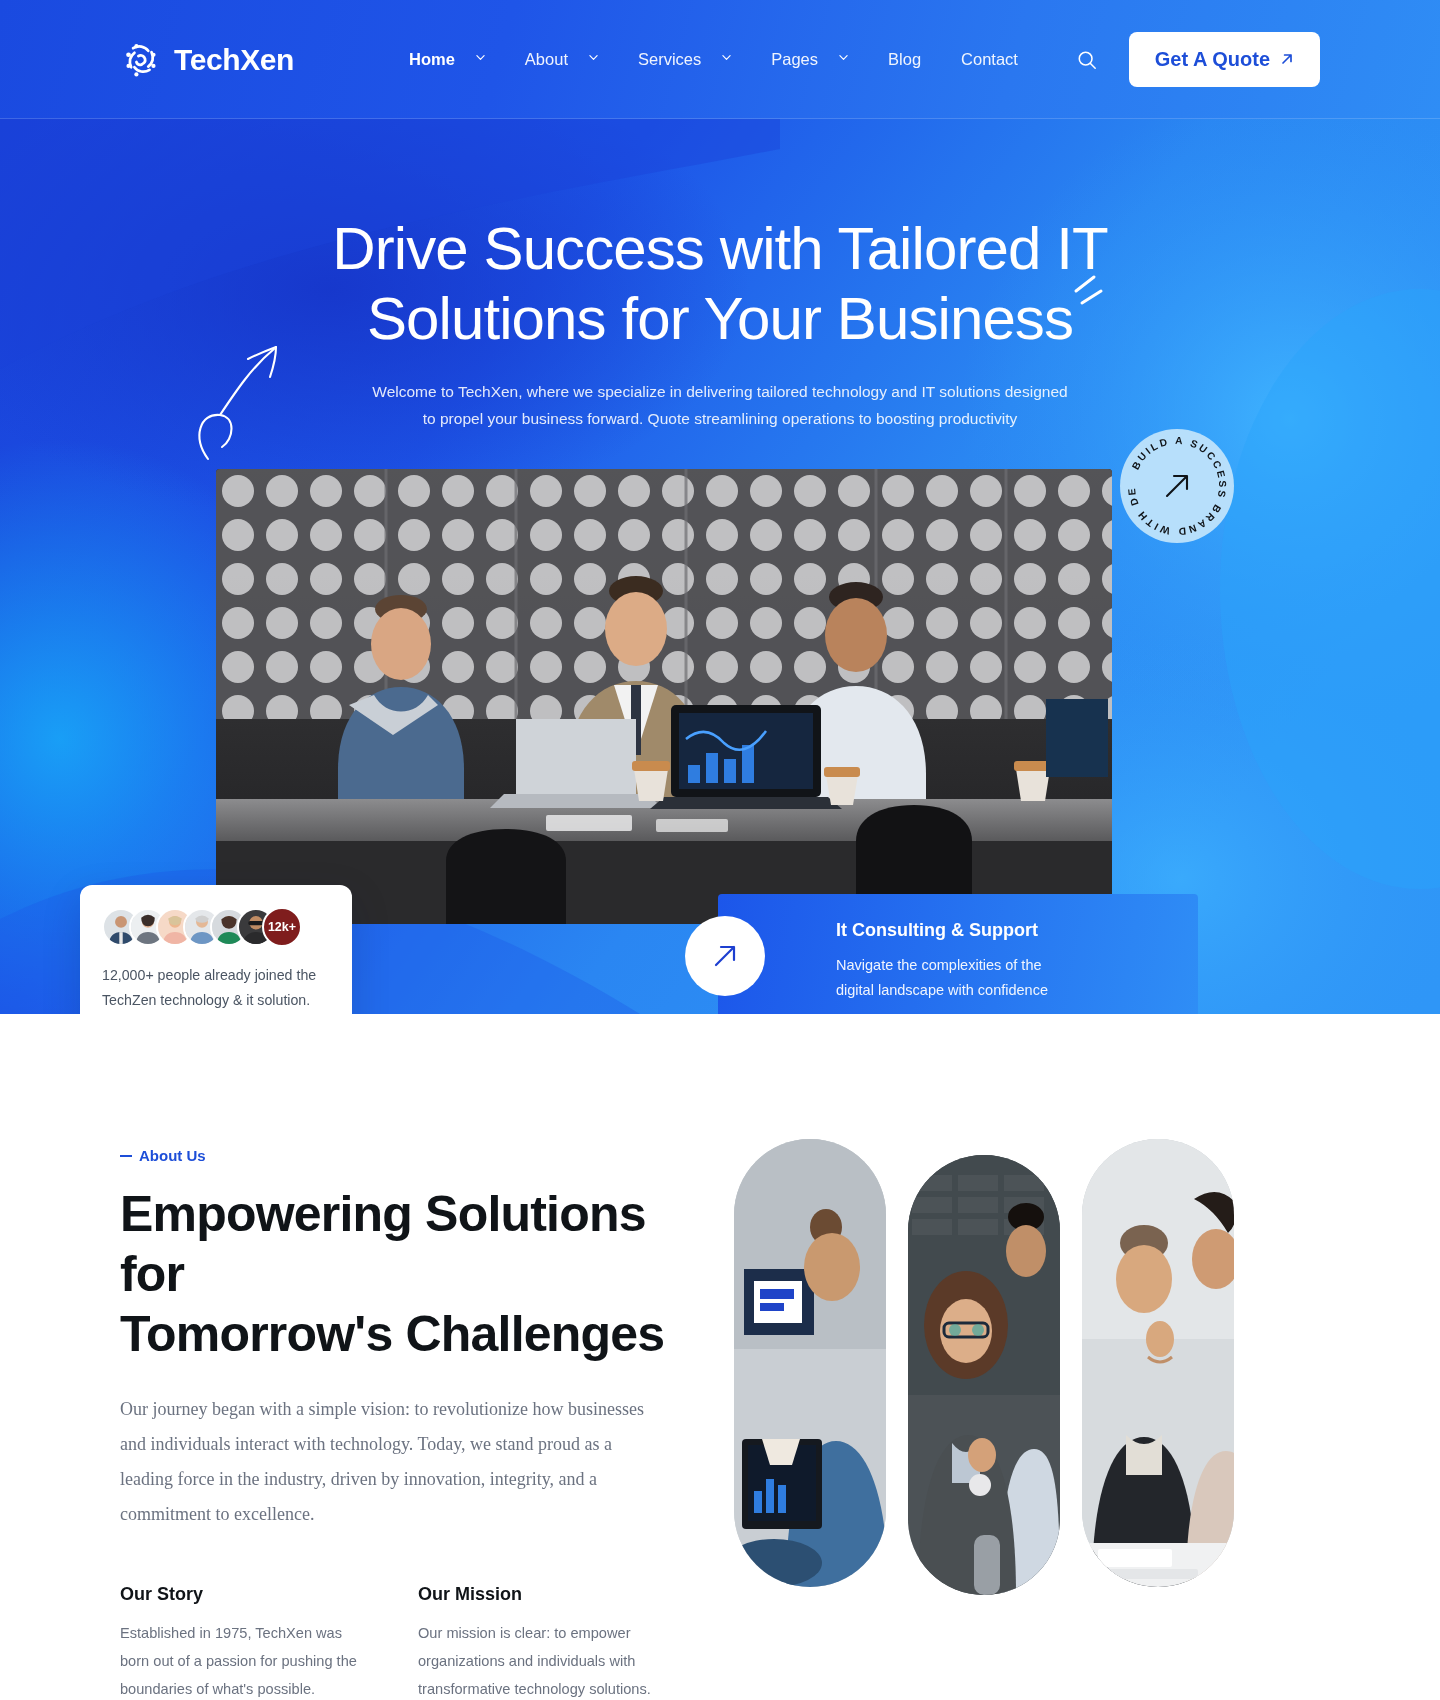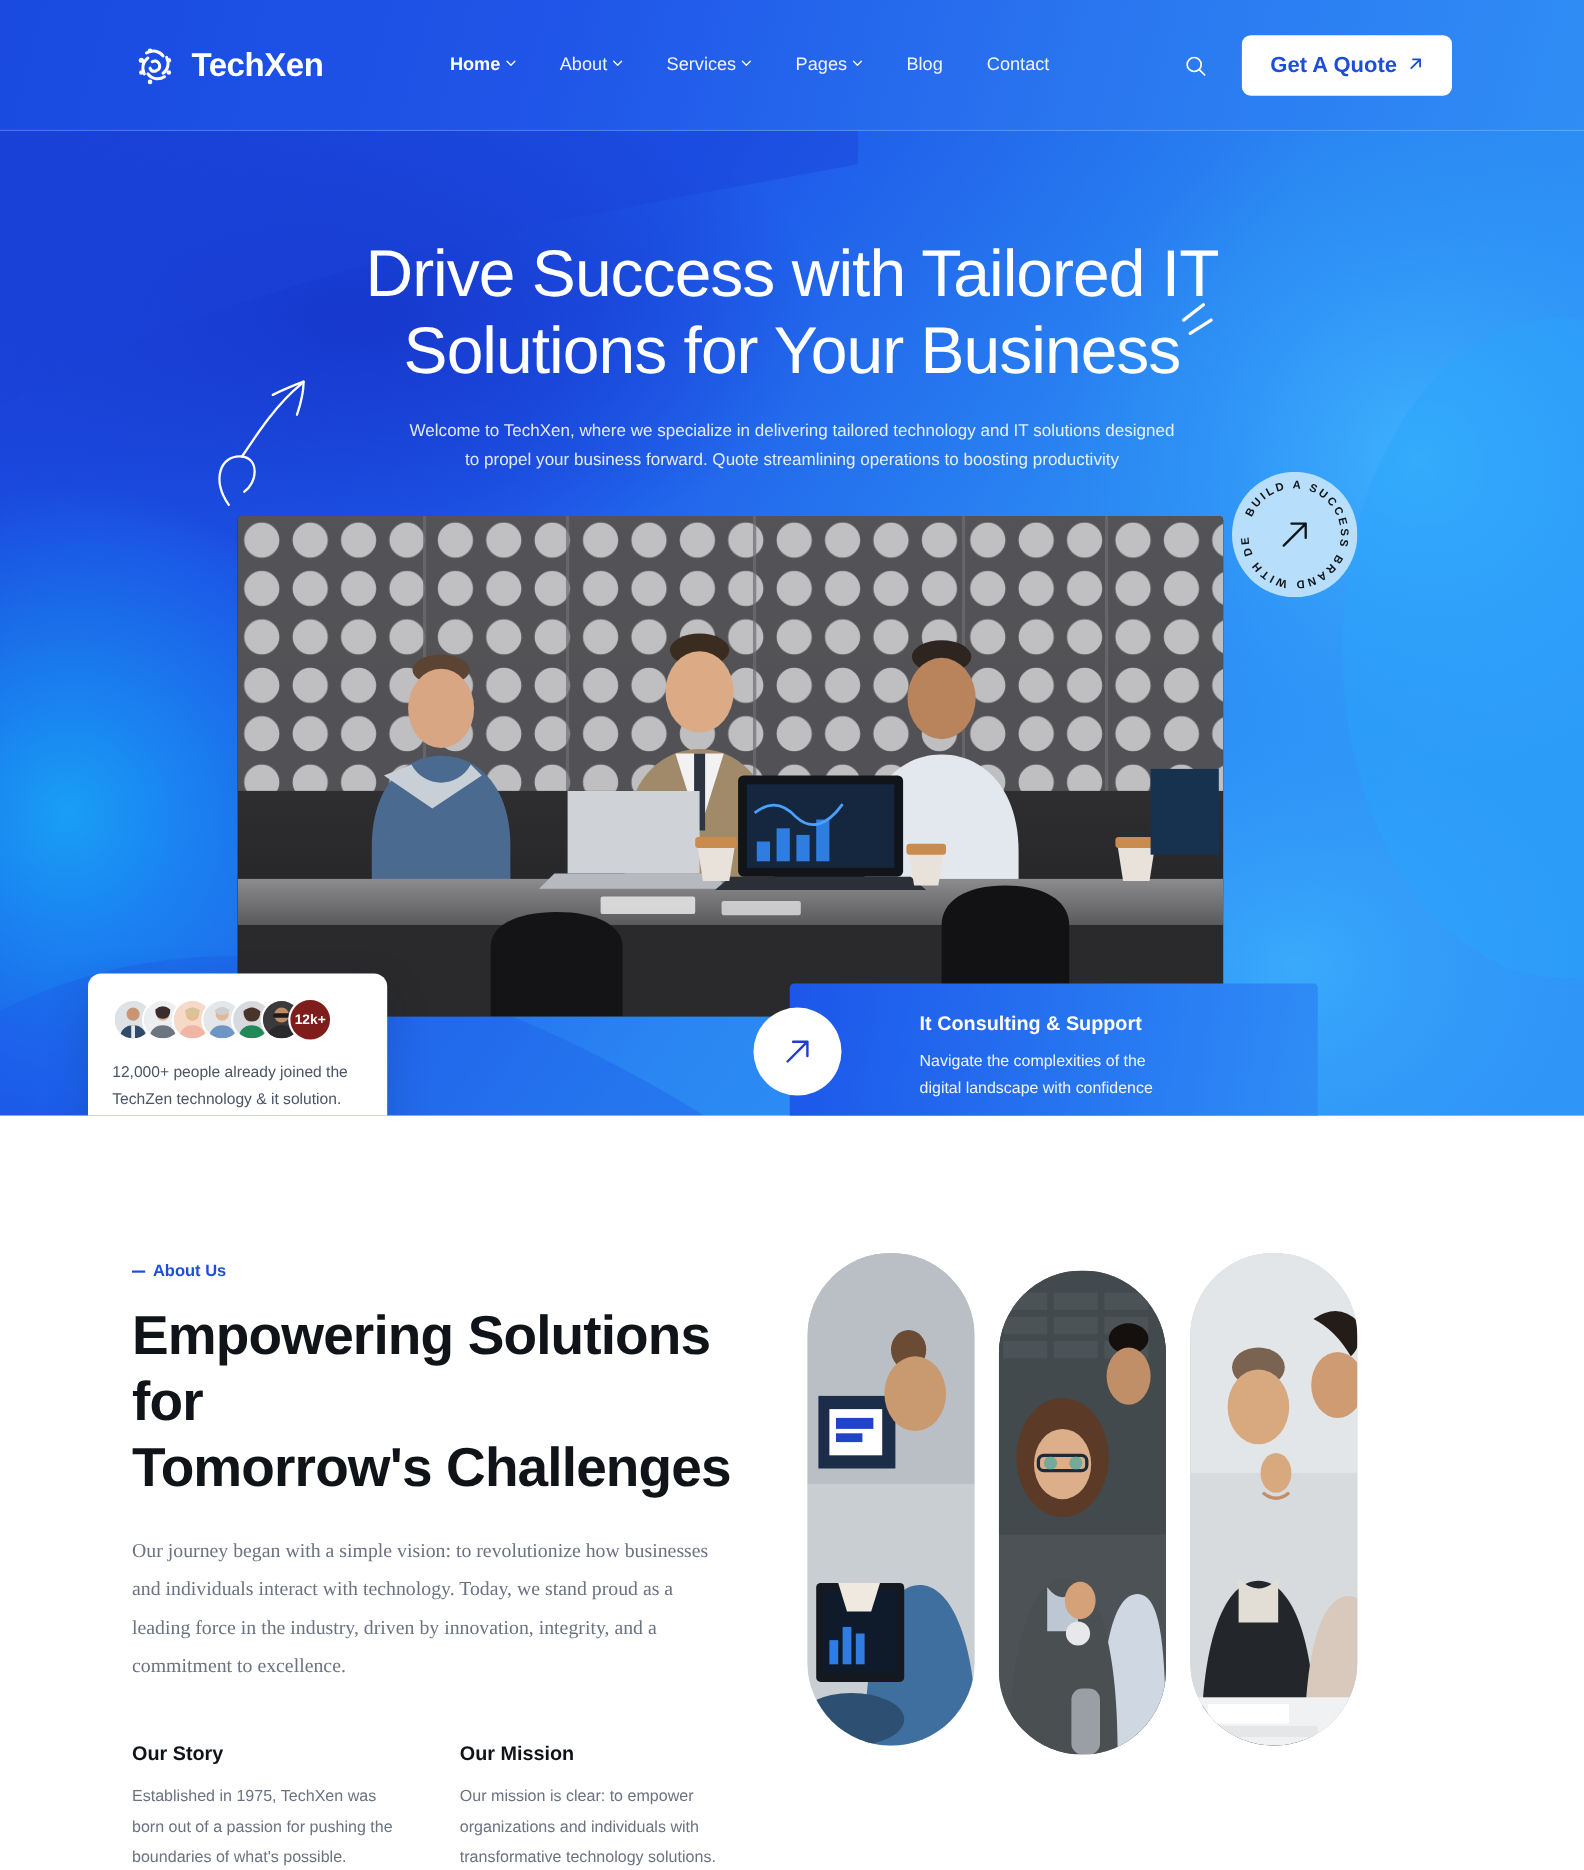--- a/index.html
+++ b/index.html
@@ -36,21 +36,21 @@
   .brand-name {
     color: #fff; font-size: 30px; font-weight: 700; letter-spacing: -0.4px;
   }
   .nav {
     display: flex; align-items: center; gap: 40px;
     margin-left: 115px;
   }
   .nav-item {
     color: rgba(255,255,255,0.93);
     font-size: 16.5px; font-weight: 400;
-    display: flex; align-items: center; gap: 5px;
+    display: flex; align-items: center; gap: 21px;
     cursor: pointer; white-space: nowrap;
   }
   .nav-item.active { font-weight: 700; color: #fff; }
   .caret { display:inline-block; width: 9px; height: 9px; position: relative; top: -2px;}
   .caret svg { display:block; }
   .header-right {
     margin-left: auto; display: flex; align-items: center; gap: 32px;
   }
   .search-icon { cursor: pointer; display: flex; }
   .quote-btn {

